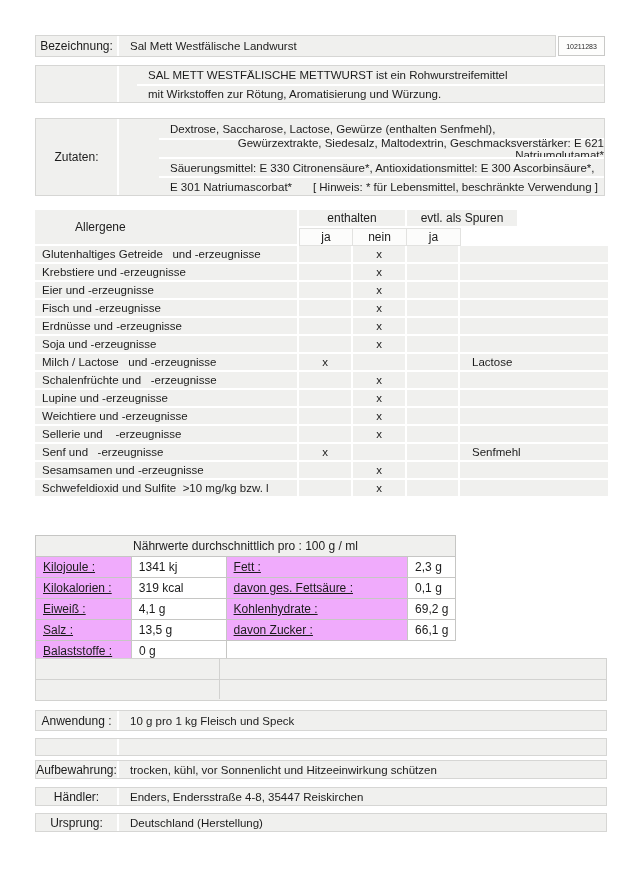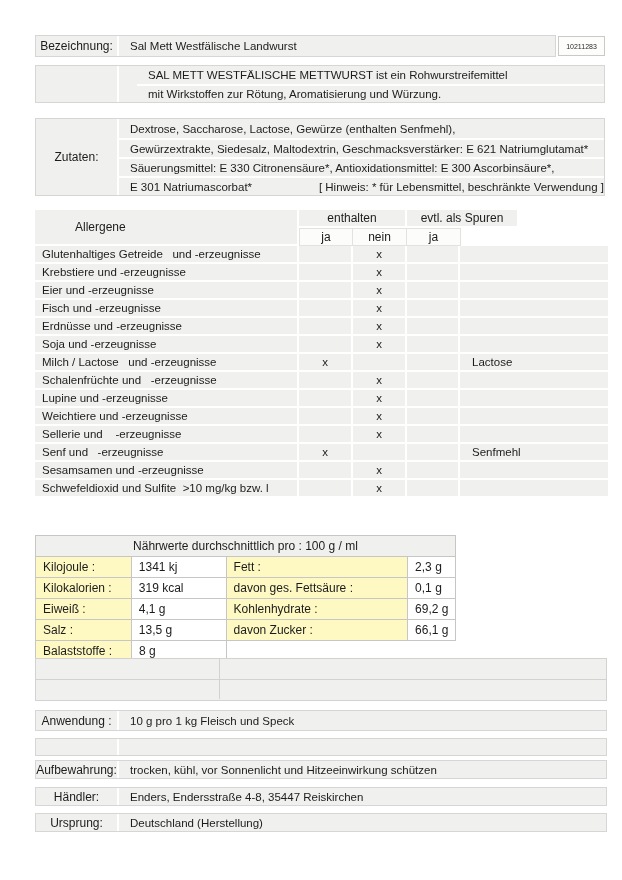--- a/index.html
+++ b/index.html
@@ -23,22 +23,22 @@
 
   
   .numcell {
     border:1px solid #c9c9c7; background:#fdfdfc; display:flex; align-items:center;
     justify-content:center; font-size:7px; color:#2a2a2a;
   }
 
   
   .stackrow { height:18px; display:flex; align-items:center; padding-left:11px; font-size:11.5px; background:#f0f0ee; }
   .stackrow + .stackrow { border-top:2px solid #ffffff;text-align:right; }
-  .zrow { height:19px; }
-  .zrow.split { justify-content:space-between; }
+  .zrow { height:19px;margin-left:40px; }
+  .zrow.split { justify-content:space-between; padding-right:6px; }
 
   
   #allergen-table { width:487px; }
   .al-hcell {
     position:absolute; background:#f0f0ee; display:flex; align-items:center;
     font-size:12px;
   }
   .al-hcell.center { justify-content:center; }
   .al-sub {
     position:absolute; background:#fcfcfb; border:1px solid #e2e2e0;
@@ -61,21 +61,21 @@
   .n-header {
     width:421px; height:22px; background:#f0f0ee; border:1px solid #c6c6c4;
     display:flex; align-items:center; justify-content:center; font-size:12px;
   }
   .n-row { display:flex; margin-top:-1px; }
   .n-c {
     height:22px; border:1px solid #c6c6c4; display:flex; align-items:center;
     padding-left:7px; font-size:12px; white-space:pre;
   }
   .n-c + .n-c { margin-left:-1px; }
-  .n-label { background:#fef9c3; }
+  .n-label { background:#f0abfc;text-decoration:underline; }
   .n-value { background:#ffffff; }
   .n-w1 { width:97px; } .n-w2 { width:96px; } .n-w3 { width:183px; } .n-w4 { width:49px; }
 
   
   .empty-block { width:572px; border:1px solid #d2d2d0; background:#f0f0ee; }
   .empty-block .erow { height:20px; display:flex; }
   .empty-block .erow + .erow { border-top:1px solid #d2d2d0; }
   .empty-block .ec1 { width:184px; border-right:1px solid #d2d2d0; }
   .empty-block .ec2 { flex:1; }
 </style>
@@ -242,21 +242,21 @@
           <div class="n-c n-value n-w4">69,2 g</div>
         </div>
         <div class="n-row">
           <div class="n-c n-label n-w1">Salz :</div>
           <div class="n-c n-value n-w2">13,5 g</div>
           <div class="n-c n-label n-w3">davon Zucker :</div>
           <div class="n-c n-value n-w4">66,1 g</div>
         </div>
         <div class="n-row">
           <div class="n-c n-label n-w1">Balaststoffe :</div>
-          <div class="n-c n-value n-w2">8 g</div>
+          <div class="n-c n-value n-w2">0 g</div>
         </div>
       </div>
   </div>
 
   <div class="empty-block abs" style="left:35px; top:658px; height:43px;">
     <div class="erow">
       <div class="ec1"></div>
       <div class="ec2"></div>
     </div>
     <div class="erow">

